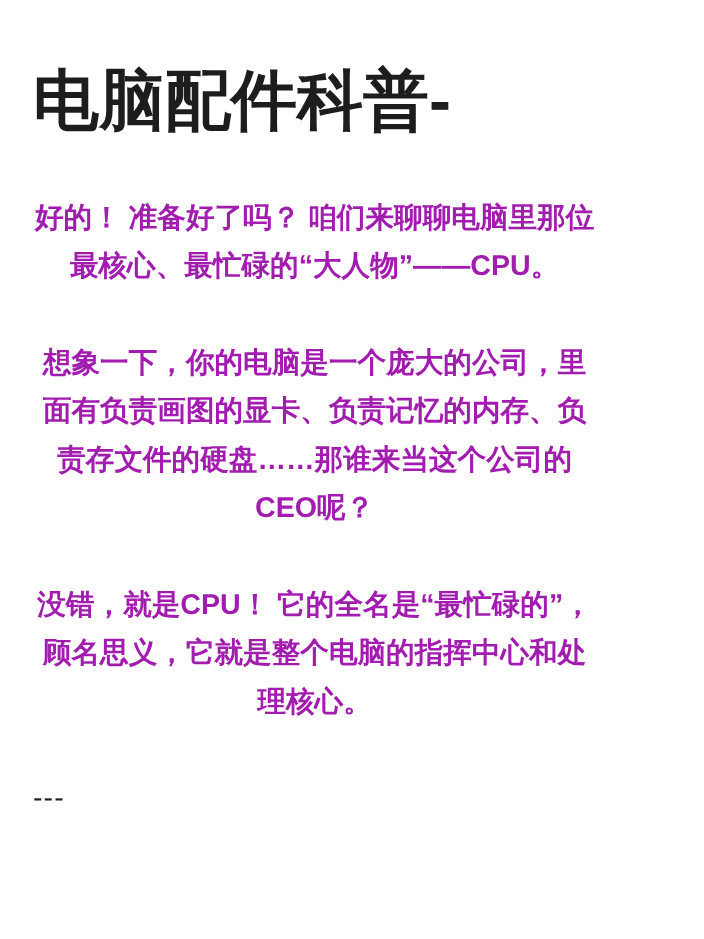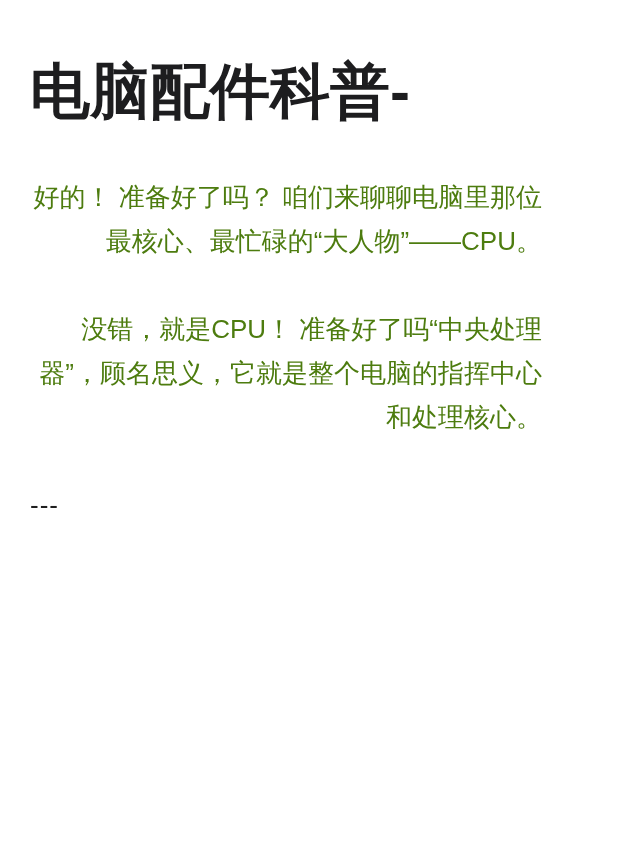--- a/index.html
+++ b/index.html
@@ -27,23 +27,23 @@
     letter-spacing: 0;
   }
   .title .title-line {
     display: block;
     white-space: nowrap;
   }
   .paragraph {
     margin: 0 0 44px 0;
     font-size: 26px;
     line-height: 44px;
-    font-weight: 400;
-    color: #4d7c0f;
-    text-align: right;
+    font-weight: 700;
+    color: #a21caf;
+    text-align: center;
   }
   .separator {
     margin: 0;
     font-size: 26px;
     line-height: 44px;
     font-weight: 400;
     color: #1f1f1f;
     letter-spacing: 1px;
   }
 </style>
@@ -51,18 +51,19 @@
 <body>
 
 <div class="page">
 
   <h1 class="title">
     <span class="title-line">电脑配件科普-</span>
   </h1>
 
   <p class="paragraph">好的！ 准备好了吗？ 咱们来聊聊电脑里那位最核心、最忙碌的“大人物”——CPU。</p>
 
+  <p class="paragraph">想象一下，你的电脑是一个庞大的公司，里面有负责画图的显卡、负责记忆的内存、负责存文件的硬盘……那谁来当这个公司的CEO呢？</p>
 
-  <p class="paragraph">没错，就是CPU！ 准备好了吗“中央处理器”，顾名思义，它就是整个电脑的指挥中心和处理核心。</p>
+  <p class="paragraph">没错，就是CPU！ 它的全名是“最忙碌的”，顾名思义，它就是整个电脑的指挥中心和处理核心。</p>
 
   <div class="separator">---</div>
 
 </div>
 
 </body></html>

